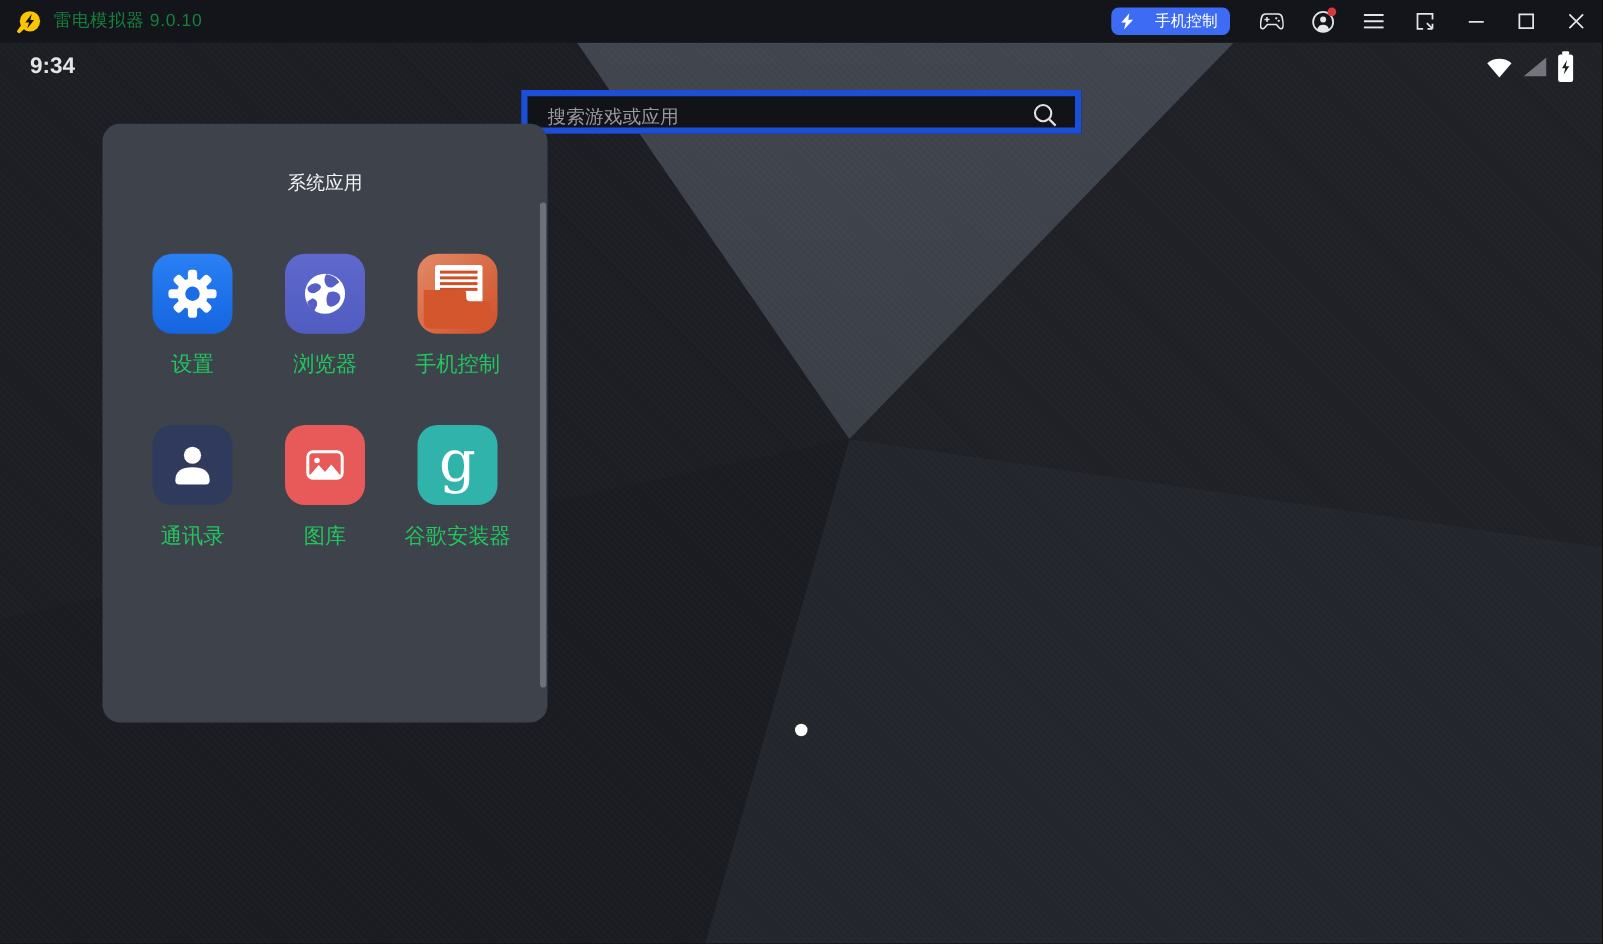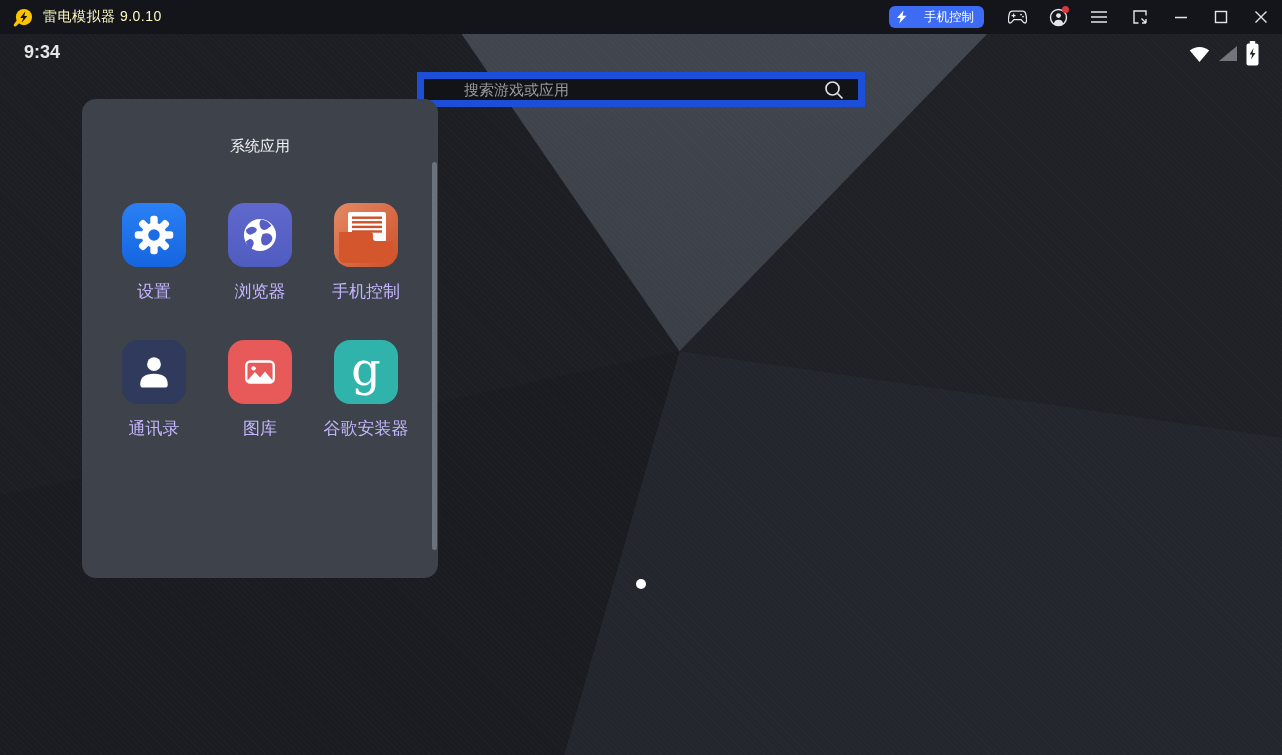--- a/index.html
+++ b/index.html
@@ -4,21 +4,21 @@
 <style>
   * { margin:0; padding:0; box-sizing:border-box; }
   html,body { width:1282px; height:755px; background:#000; overflow:hidden;
     font-family:"Liberation Sans","DejaVu Sans",sans-serif; }
   .window { position:relative; width:1282px; height:755px; background:#1e2026; }
 
   
   .titlebar { position:absolute; top:0; left:0; width:100%; height:34px;
     background:#13151a; display:flex; align-items:center; z-index:50; }
   .tb-logo { width:21px; height:21px; margin-left:13px; flex:0 0 auto; }
-  .tb-title { color:#fef9c3; font-size:14px; margin-left:9px; letter-spacing:0.5px; }
+  .tb-title { color:#15803d; font-size:14px; margin-left:9px; letter-spacing:0.5px; }
   .tb-right { margin-left:auto; display:flex; align-items:center; height:100%; }
   .phone-ctrl { height:22px; padding:0 10px 0 7px; margin-right:16px; border-radius:6px;
     background:#3d6bf3; color:#fff; font-size:12.5px; display:flex; align-items:center;
     gap:16px; cursor:pointer; border:none; }
   .tb-icon { width:34px; height:34px; display:flex; align-items:center; justify-content:center;
     position:relative; cursor:pointer; }
   .tb-icon svg { display:block; }
   .red-dot { position:absolute; top:6px; right:6px; width:7px; height:7px; border-radius:50%;
     background:#d8373d; }
 
@@ -33,40 +33,40 @@
   .facet-bl { clip-path:polygon(0 64%, 53% 44%, 44% 100%, 0 100%); background:#1a1c22; }
   .texture { position:absolute; inset:0;
     background:repeating-linear-gradient(45deg, rgba(255,255,255,0.016) 0 1px, transparent 1px 4px); }
 
   
   .a-time { position:absolute; left:24px; top:8px; color:#e5e5e5; font-size:18px; font-weight:bold; }
   .a-status { position:absolute; right:22px; top:6px; display:flex; align-items:center; gap:7px; }
 
   
   .searchbar { position:absolute; left:417px; top:38px; width:448px; height:35px;
-    background:#121317; border:7px solid #1d4ed8; display:flex; align-items:center;padding-left:24px; }
+    background:#121317; border:5px solid #1d4ed8; display:flex; align-items:flex-end; }
   .searchbar input { flex:1; background:transparent; border:none; outline:none;
     color:#e6e7e9; font-size:15px; padding:0 12px 0 16px;
     font-family:"Liberation Sans","DejaVu Sans",sans-serif; }
   .searchbar input::placeholder { color:#96999e; }
   .search-glass { margin-right:14px; flex:0 0 auto; cursor:pointer; display:flex; }
 
   
   .folder { position:absolute; left:82px; top:65px; width:356px; height:479px;
     background:#3d424b; border-radius:14px; }
   .folder-title { position:absolute; top:38px; left:0; width:100%; text-align:center;
     color:#f2f3f5; font-size:15px; }
   .folder-scrollbar { position:absolute; right:1px; top:63px; width:5px; height:388px;
     background:#6c727c; border-radius:3px; cursor:pointer; }
   .app-grid { position:absolute; left:19px; top:104px; display:grid;
     grid-template-columns:repeat(3,106px); grid-auto-rows:96px; row-gap:41px; }
   .app-cell { display:flex; flex-direction:column; align-items:center; cursor:pointer; }
   .app-icon { width:64px; height:64px; border-radius:16px; display:flex;
     align-items:center; justify-content:center; flex:0 0 auto; }
-  .app-label { margin-top:13px; color:#c4b5fd; font-size:17px; white-space:nowrap; }
+  .app-label { margin-top:13px; color:#22c55e; font-size:17px; white-space:nowrap; }
   .ic-settings { background:linear-gradient(180deg,#2a80f4,#1565e0); }
   .ic-browser  { background:linear-gradient(180deg,#5e68cd,#515cc0); }
   .ic-filemgr  { background:linear-gradient(135deg,#e28a65,#cf4f2a); overflow:hidden; border-radius:16px; }
   .ic-contacts { background:#2f3a5c; }
   .ic-files    { background:linear-gradient(180deg,#55b977,#43aa64); }
   .ic-gallery  { background:#e85a5a; }
   .ic-google   { background:#2fb3ab; }
   .g-glyph { font-family:"DejaVu Serif","Liberation Serif",serif; color:#fff; font-size:46px;
     line-height:1; transform:translateY(-3px); }
 

